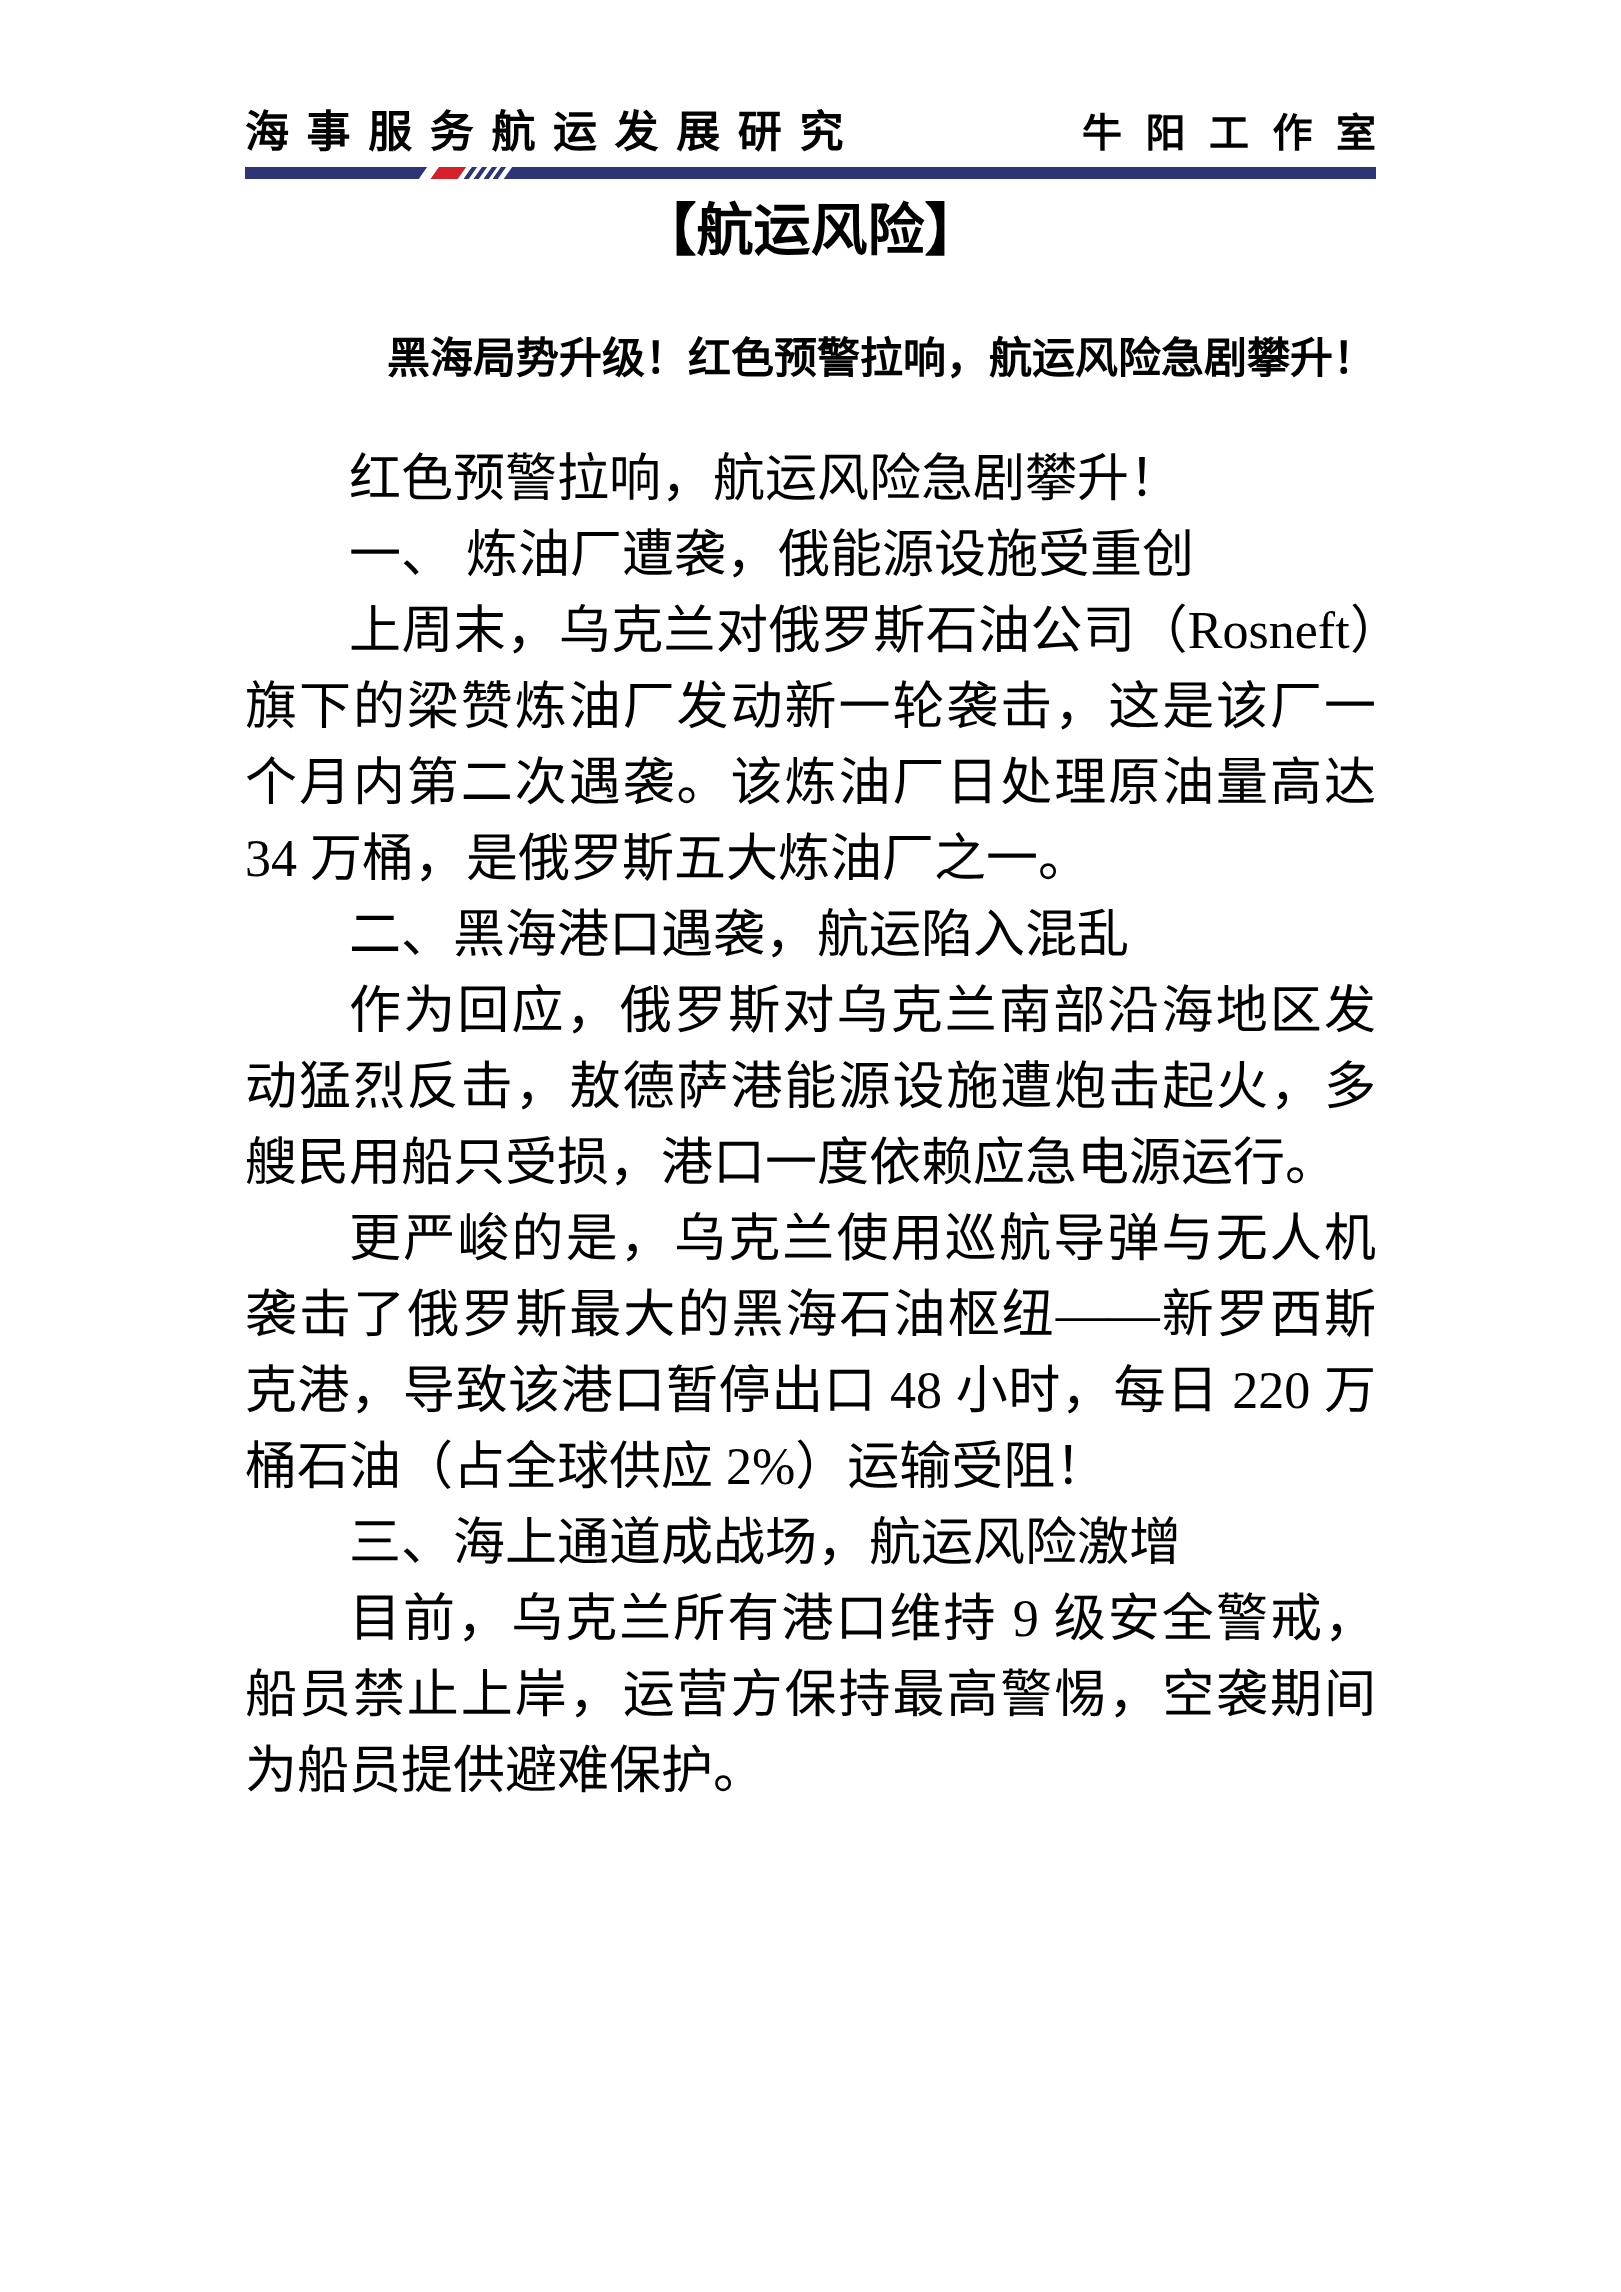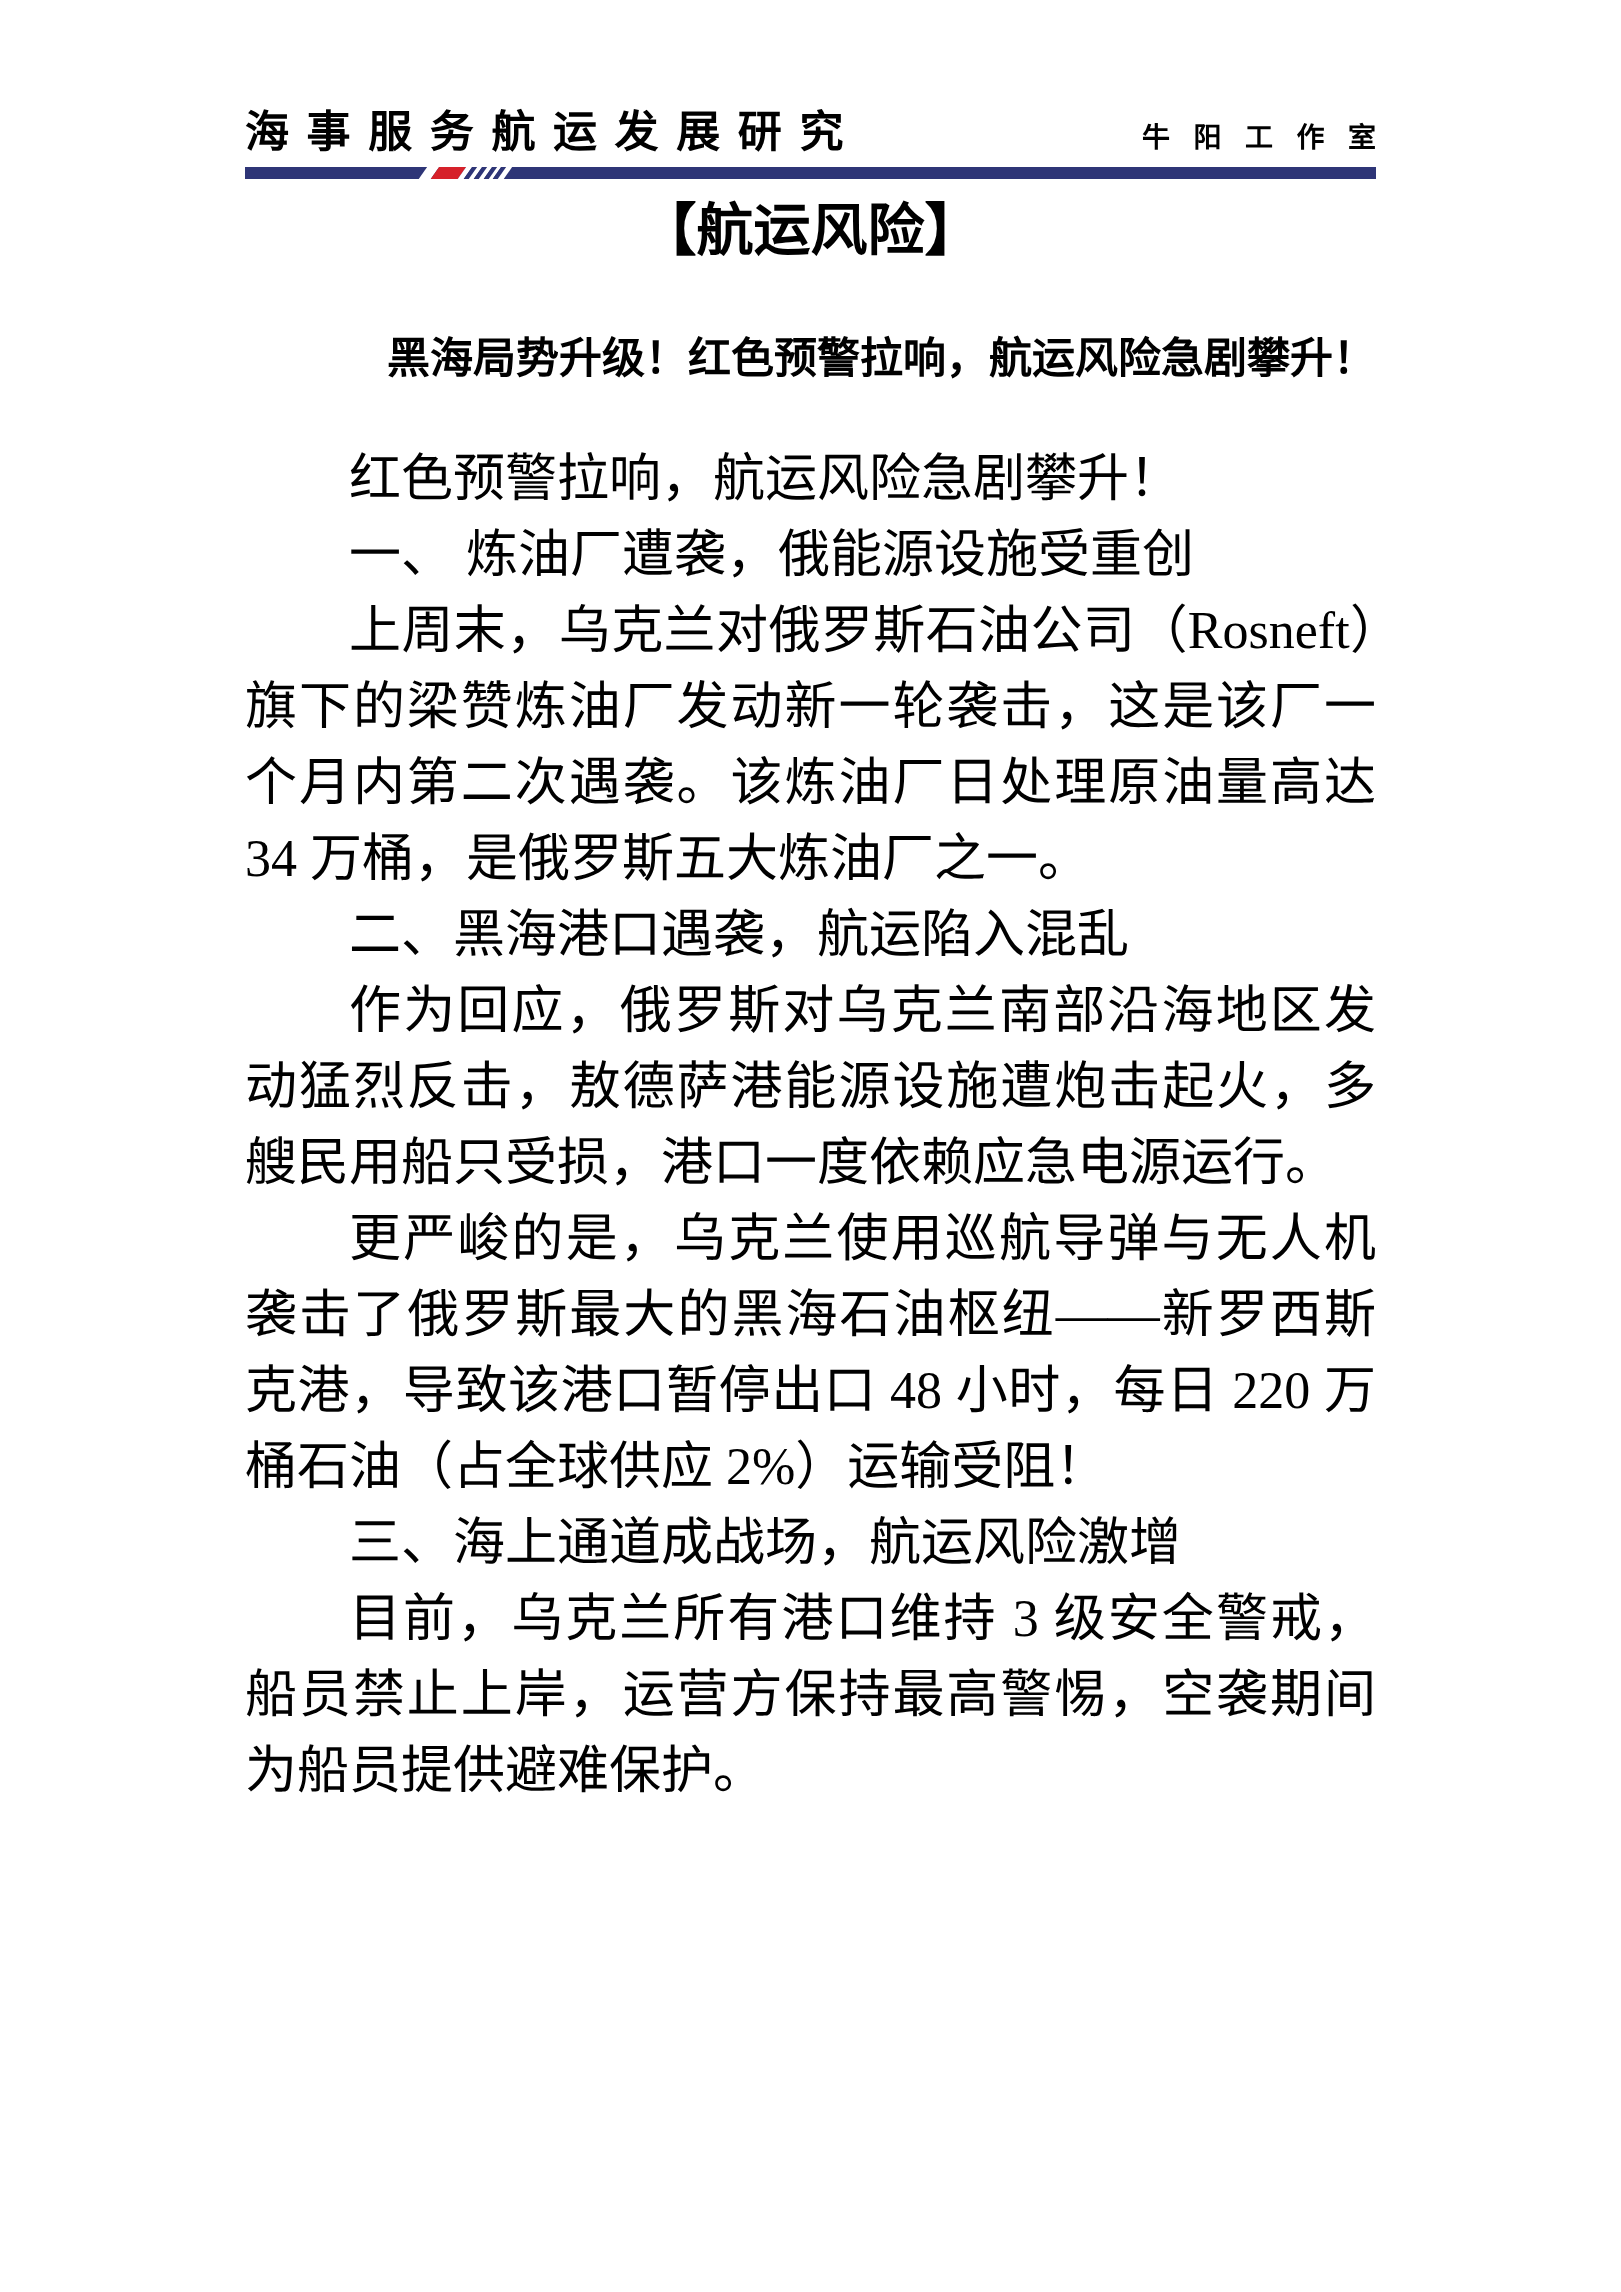--- a/index.html
+++ b/index.html
@@ -11,21 +11,21 @@
   }
   .page { position: relative; width: 1621px; height: 2001px; overflow: hidden; }
 
   
   .header-row {
     position: absolute; top: 96px; left: 245px; right: 245px;
     display: flex; justify-content: space-between; align-items: baseline;
   }
   .heiti { font-family: "Liberation Sans", sans-serif; font-weight: bold; }
   .hdr-left  { font-size: 44px; letter-spacing: 17.6px; margin-right: -17.6px; white-space: nowrap; }
-  .hdr-right { font-size: 28px; letter-spacing: 23.5px; margin-right: -23.5px; white-space: nowrap; }
+  .hdr-right { font-size: 40px; letter-spacing: 23.5px; margin-right: -23.5px; white-space: nowrap; }
 
   
   .rule-bar {
     position: absolute; top: 167px; left: 245px; right: 245px; height: 11.8px;
     background: #2e3577;
   }
   .bar-deco {
     position: absolute; left: 178px; top: 0; height: 11.8px;
     display: flex; transform: skewX(-35deg);
   }
@@ -93,19 +93,19 @@
   <div class="headline heiti">黑海局势升级！红色预警拉响，航运风险急剧攀升！</div>
 
   <div class="article-body">
       <p class="para">红色预警拉响，航运风险急剧攀升！</p>
       <p class="para">一、 炼油厂遭袭，俄能源设施受重创</p>
       <p class="para">上周末，乌克兰对俄罗斯石油公司（Rosneft）旗下的梁赞炼油厂发动新一轮袭击，这是该厂一个月内第二次遇袭。该炼油厂日处理原油量高达 34 万桶，是俄罗斯五大炼油厂之一。</p>
       <p class="para">二、黑海港口遇袭，航运陷入混乱</p>
       <p class="para">作为回应，俄罗斯对乌克兰南部沿海地区发动猛烈反击，敖德萨港能源设施遭炮击起火，多艘民用船只受损，港口一度依赖应急电源运行。</p>
       <p class="para">更严峻的是，乌克兰使用巡航导弹与无人机袭击了俄罗斯最大的黑海石油枢纽——新罗西斯克港，导致该港口暂停出口 48 小时，每日 220 万桶石油（占全球供应 2%）运输受阻！</p>
       <p class="para">三、海上通道成战场，航运风险激增</p>
-      <p class="para">目前，乌克兰所有港口维持 3 级安全警戒，船员禁止上岸，运营方保持最高警惕，空袭期间为船员提供避难保护。</p>
+      <p class="para">目前，乌克兰所有港口维持 9 级安全警戒，船员禁止上岸，运营方保持最高警惕，空袭期间为船员提供避难保护。</p>
     </div>
 
   <div class="page-number">63</div>
 
 </div>
 
 
 </body></html>

